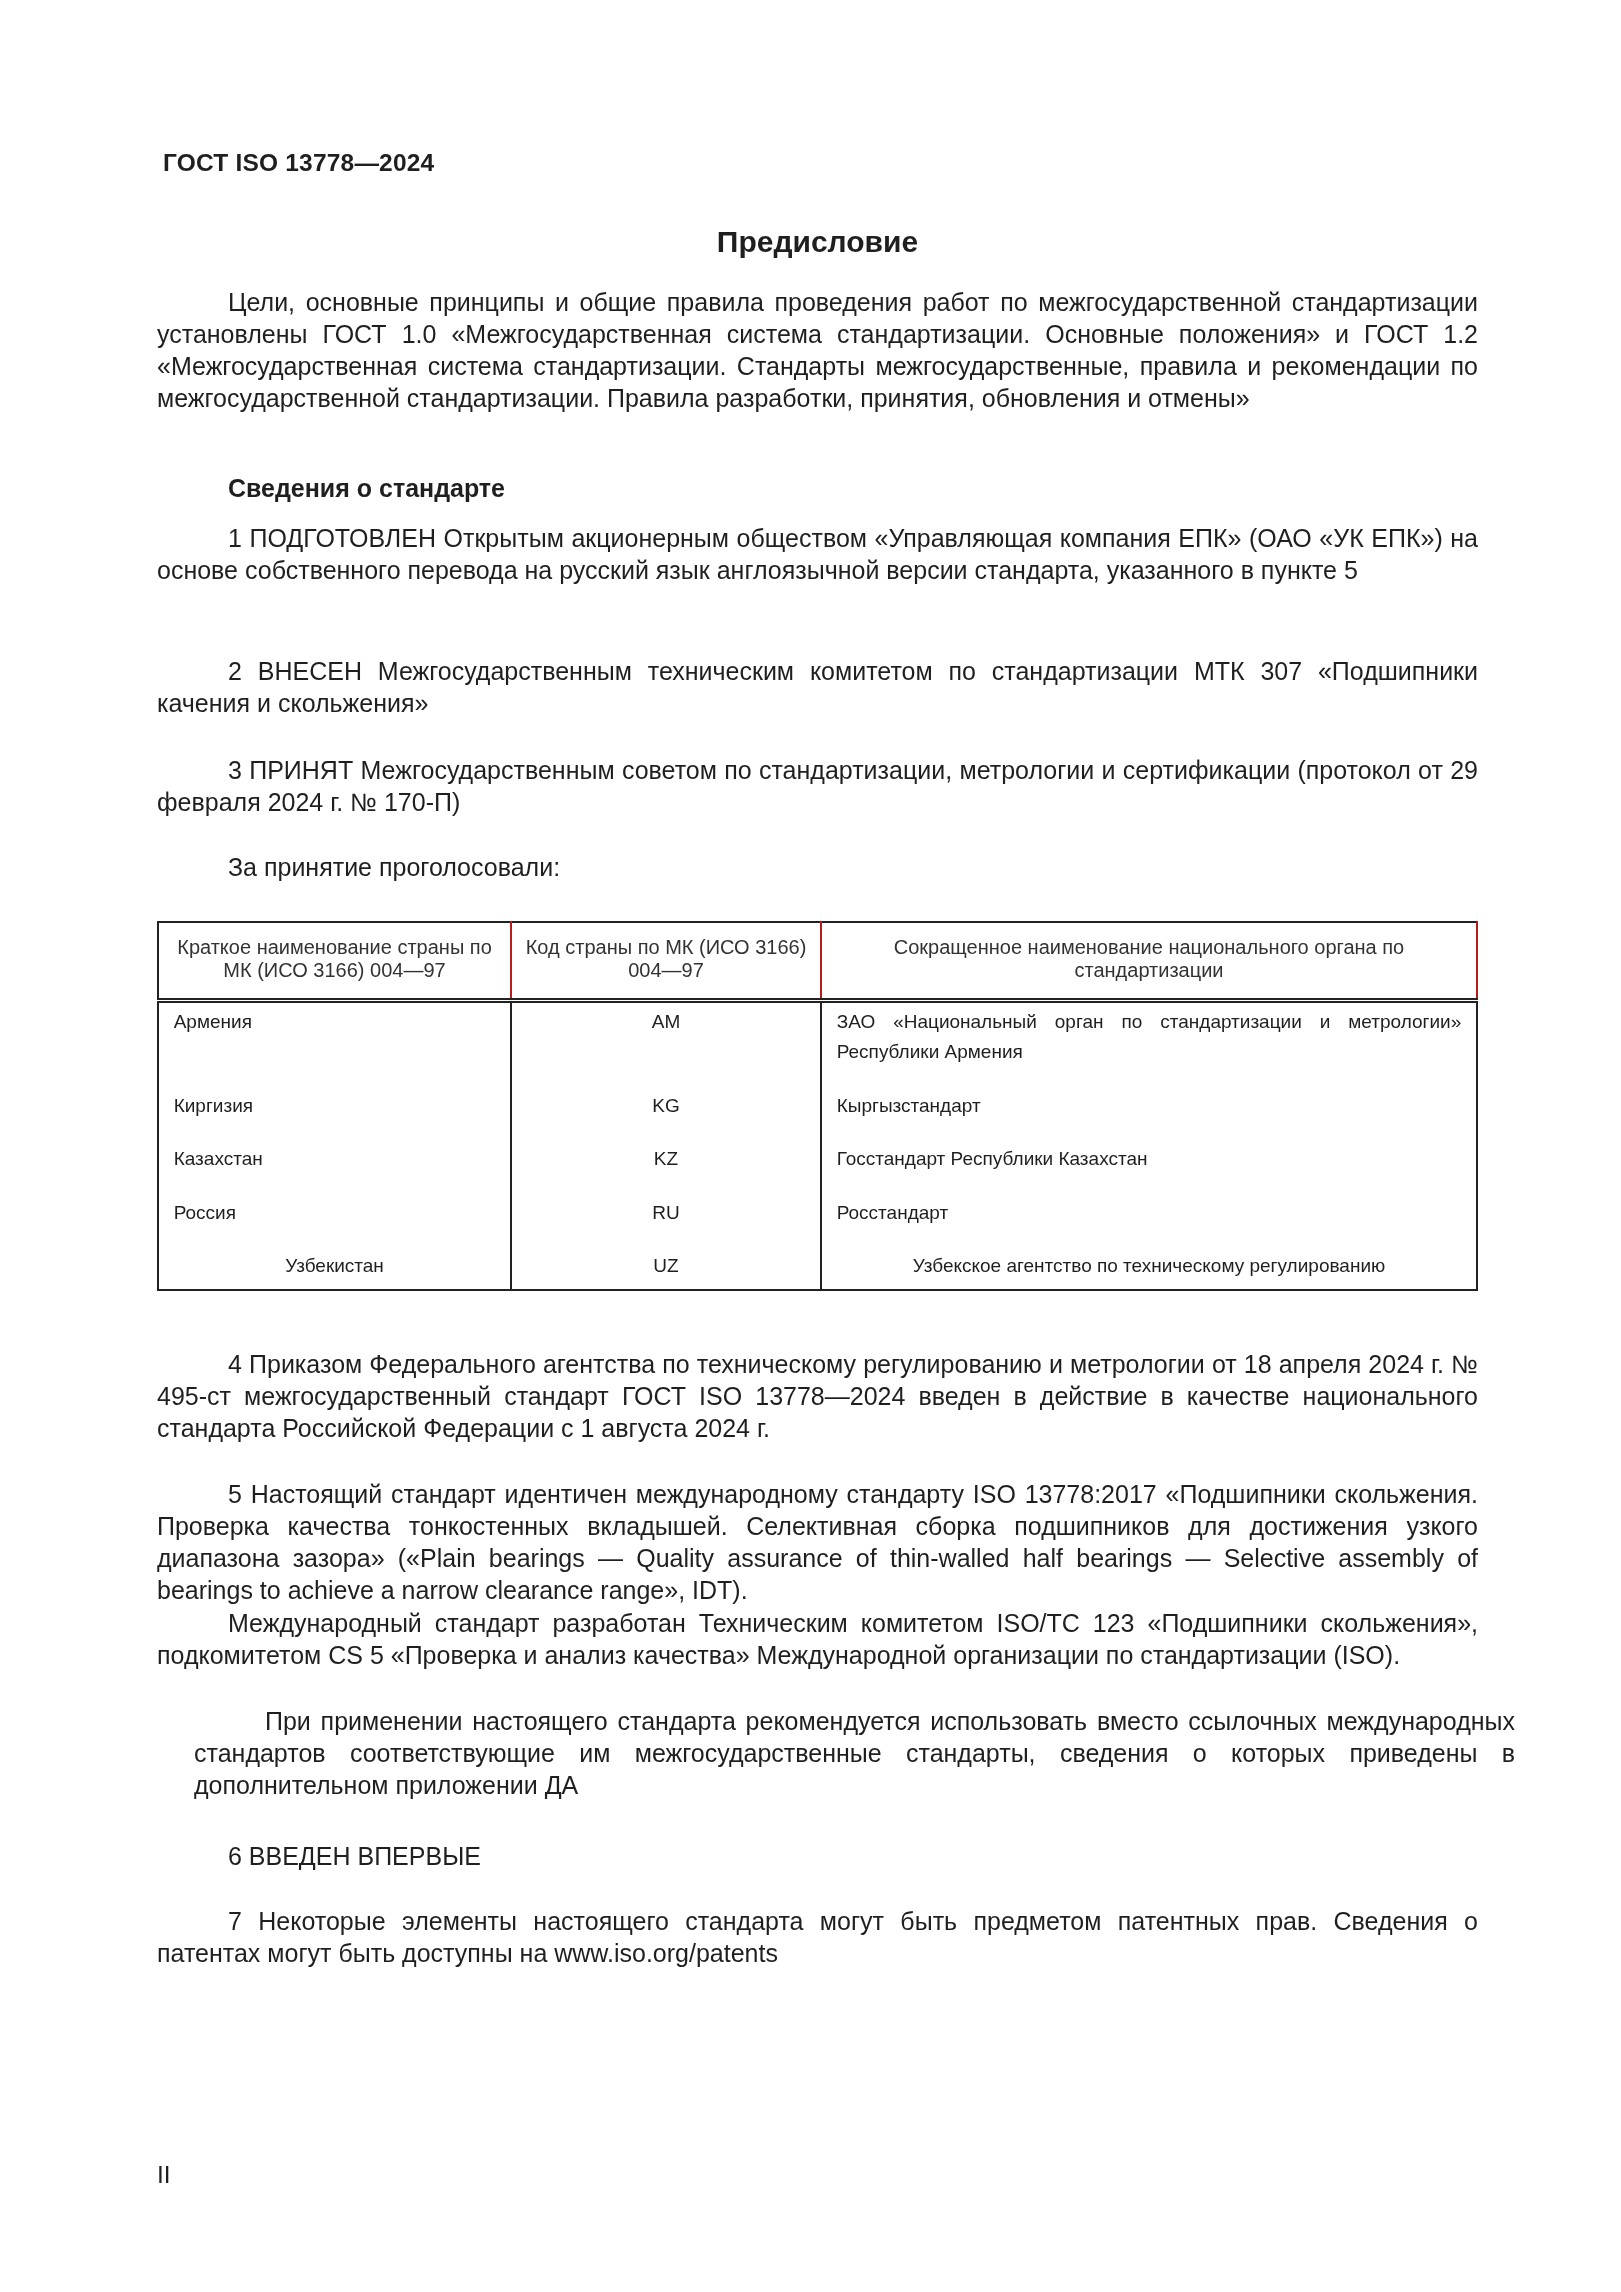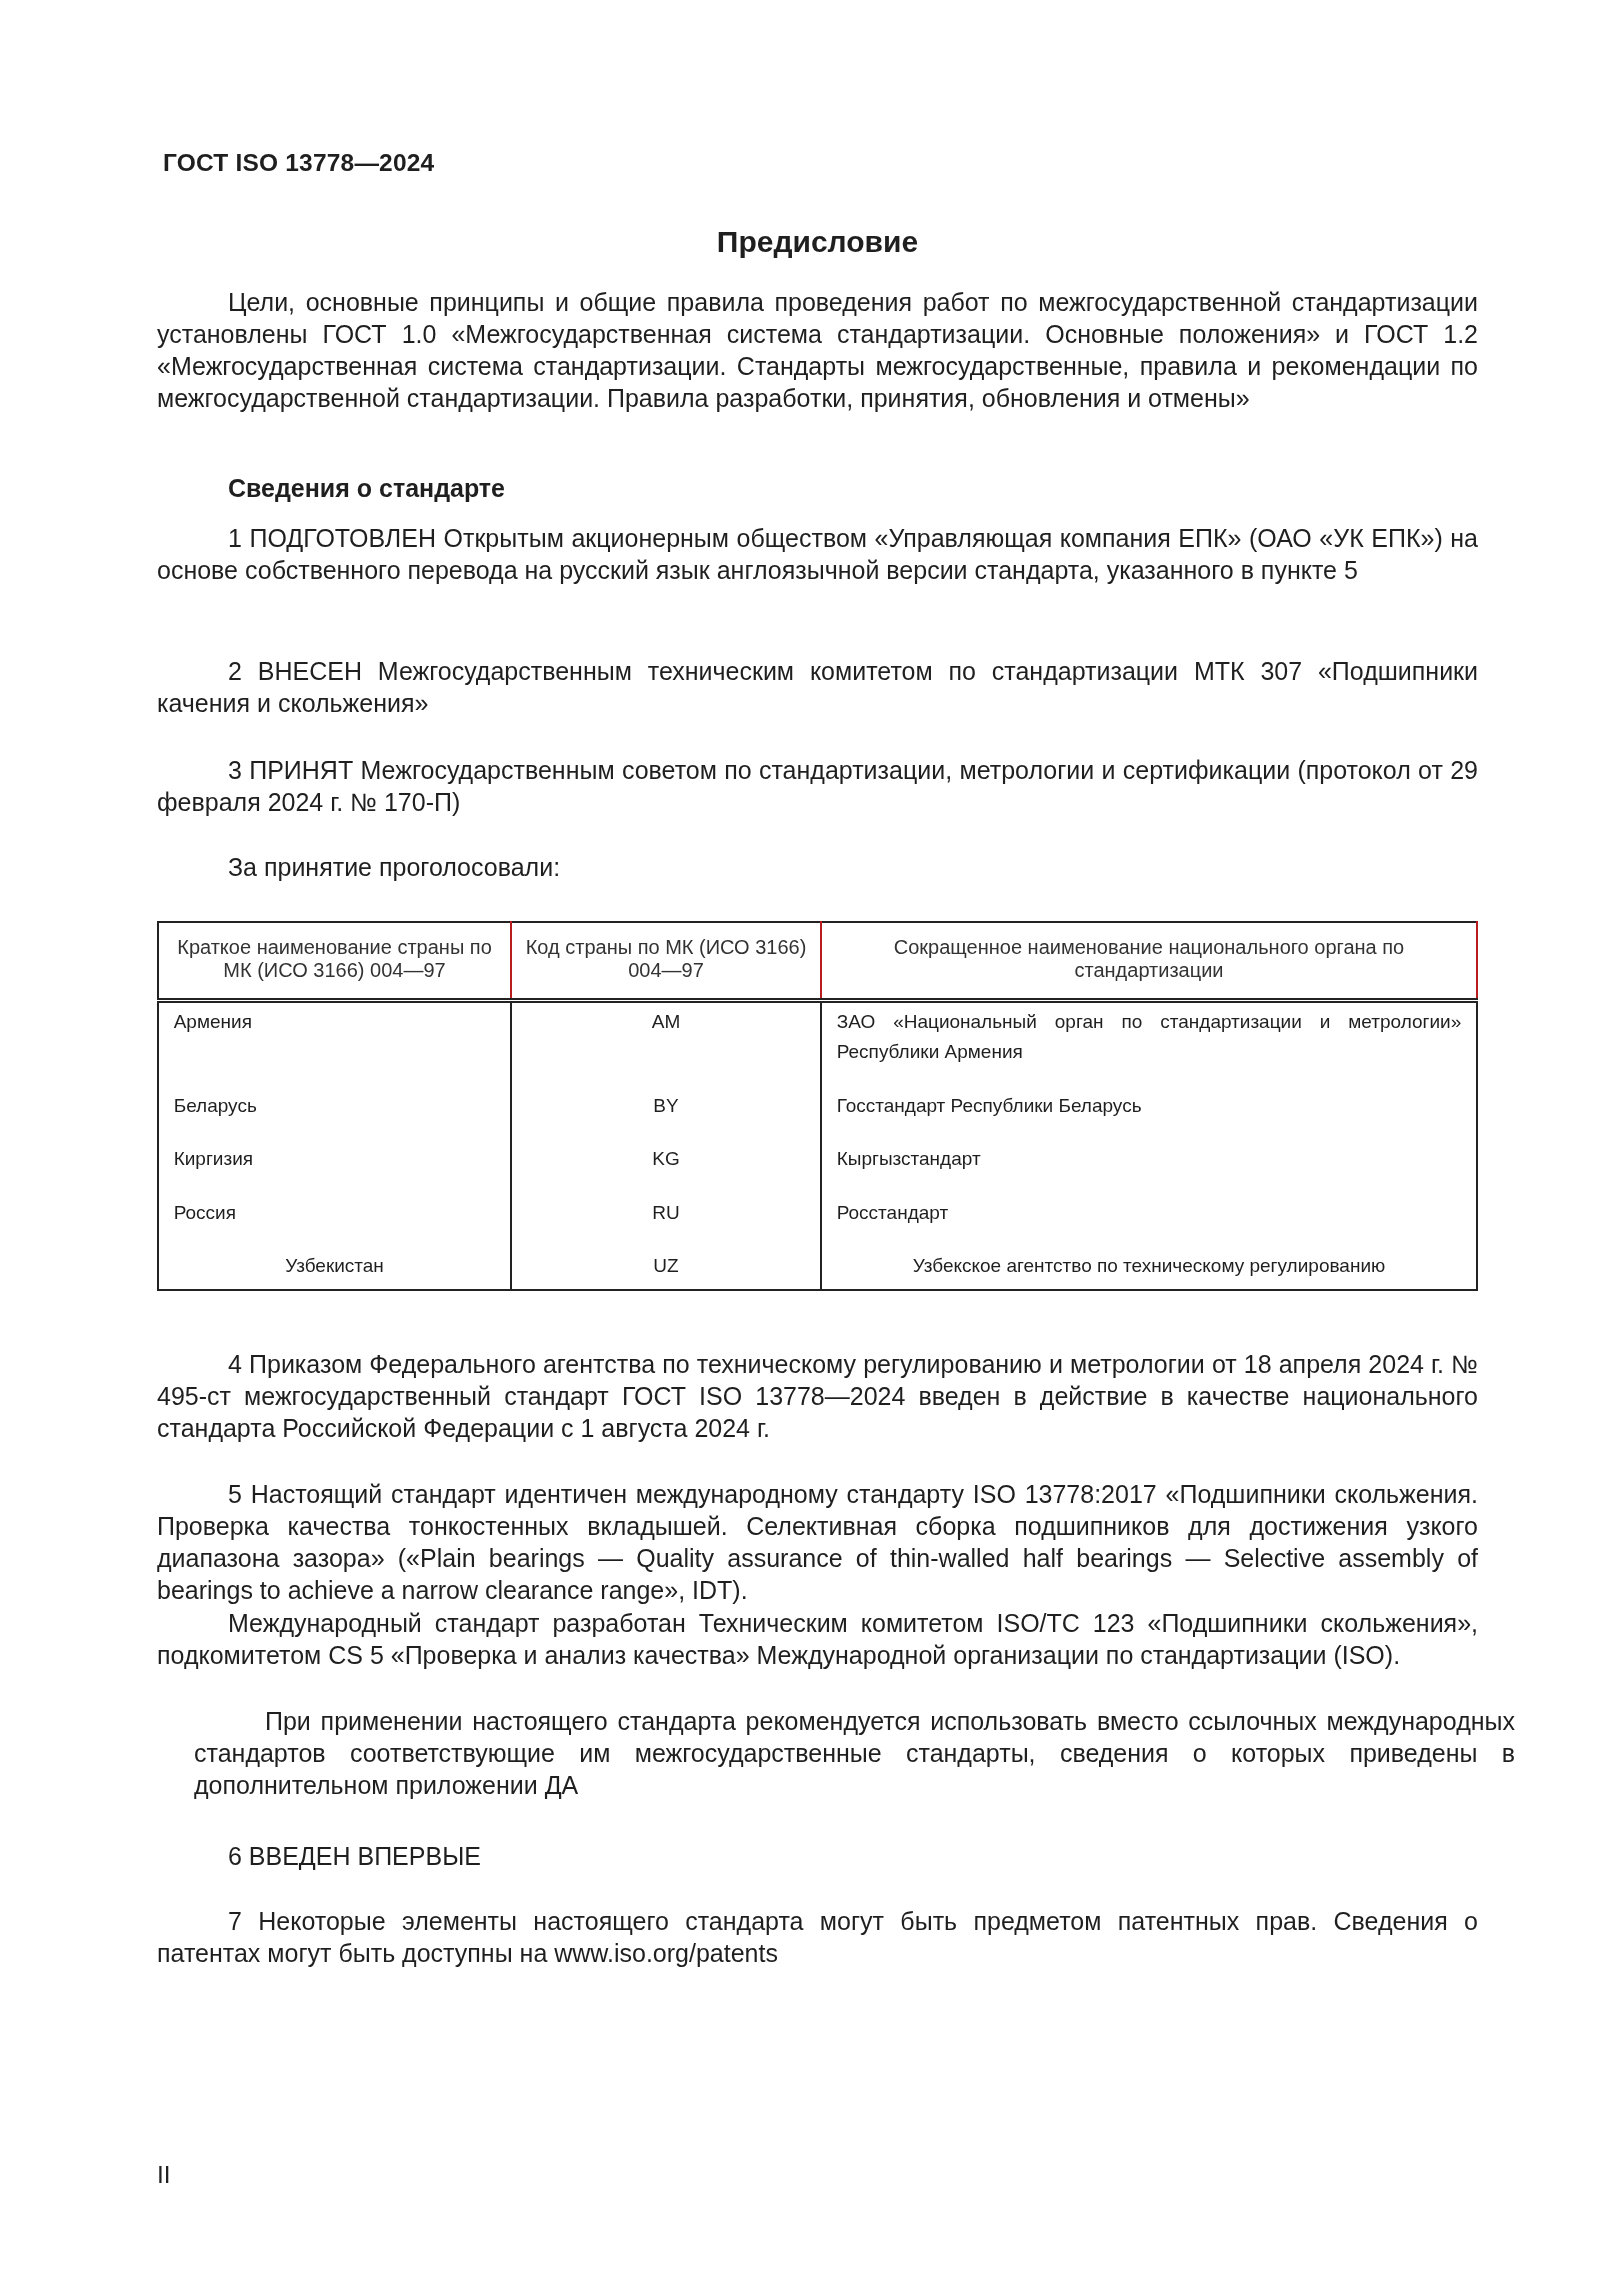--- a/index.html
+++ b/index.html
@@ -70,28 +70,28 @@
         <th>Сокращенное наименование национального органа по стандартизации</th>
       </tr>
     </thead>
     <tbody>
       <tr>
         <td>Армения</td>
         <td class="code">AM</td>
         <td class="org">ЗАО «Национальный орган по стандартизации и метрологии» Республики Армения</td>
       </tr>
       <tr>
-        <td>Беларусь</td>
-        <td class="code">BY</td>
-        <td class="org">Госстандарт Республики Беларусь</td>
-      </tr>
-      <tr>
         <td>Киргизия</td>
         <td class="code">KG</td>
         <td class="org">Кыргызстандарт</td>
+      </tr>
+      <tr>
+        <td>Казахстан</td>
+        <td class="code">KZ</td>
+        <td class="org">Госстандарт Республики Казахстан</td>
       </tr>
       <tr>
         <td>Россия</td>
         <td class="code">RU</td>
         <td class="org">Росстандарт</td>
       </tr>
       <tr class="last">
         <td>Узбекистан</td>
         <td class="code">UZ</td>
         <td class="org">Узбекское агентство по техническому регулированию</td>

